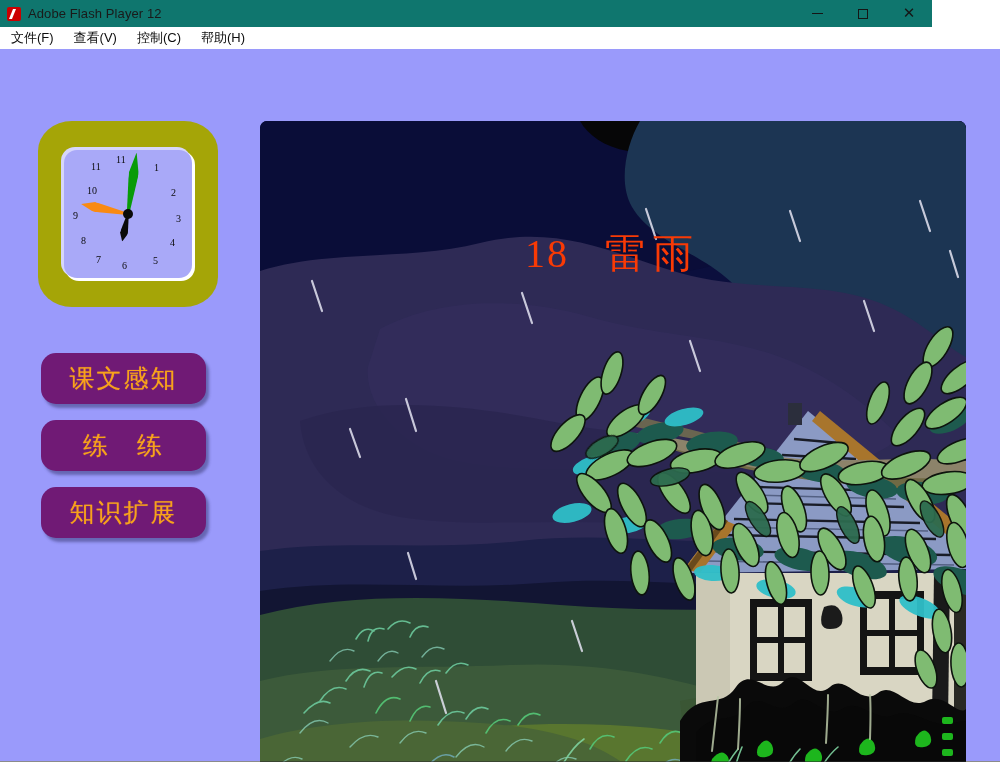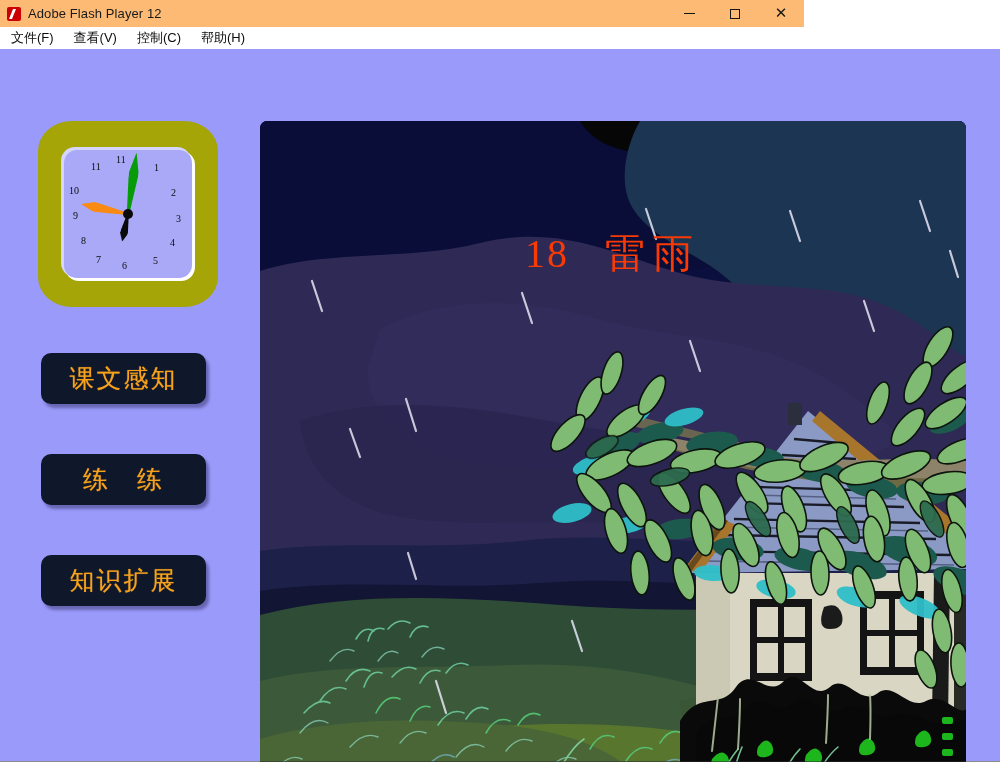--- a/index.html
+++ b/index.html
@@ -6,22 +6,22 @@
   body{
     width:1000px;height:774px;overflow:hidden;
     background:#ffffff;
     font-family:"Liberation Sans","DejaVu Sans",sans-serif;
     -webkit-font-smoothing:antialiased;
   }
   .app{position:relative;width:1000px;height:774px;background:#ffffff;}
 
   
   .titlebar{
-    position:absolute;left:0;top:0;width:804px;height:27px;
-    background:#fdba74;
+    position:absolute;left:0;top:0;width:932px;height:27px;
+    background:#0f766e;
     display:flex;align-items:center;
   }
   .tb-icon{
     width:14px;height:14px;margin-left:7px;margin-right:7px;
     background:#cc0000;border-radius:2px;
     position:relative;flex:none;
   }
   .tb-icon:after{
     content:"";position:absolute;left:4px;top:2px;
     width:3px;height:10px;background:#ffffff;
@@ -101,22 +101,22 @@
     clip-path:polygon(50% 0,100% 30%,60% 100%,40% 100%,0 30%);
   }
   .hand-cap{
     position:absolute;left:59px;top:59px;width:10px;height:10px;border-radius:50%;
     background:#0a0a0a;
   }
 
   
   .btncol{position:absolute;left:41px;top:304px;width:166px;}
   .navbtn{
-    position:relative;width:165px;height:51px;margin-bottom:50px;
-    background:#0f172a;border-radius:10px;
+    position:relative;width:165px;height:51px;margin-bottom:16px;
+    background:#701a75;border-radius:15px;
     box-shadow:3px 4px 3px rgba(40,40,90,.45);
     display:flex;align-items:center;justify-content:center;
   }
   .navbtn span{
     font-family:"Liberation Serif","DejaVu Serif",serif;
     font-size:25px;color:#f8a21a;letter-spacing:2px;line-height:1;
     text-shadow:0 0 1px rgba(250,170,40,.6);
   }
 
   
@@ -170,21 +170,21 @@
         <div class="num" style="left:52px;top:5px;">11</div>
         <div class="num" style="left:90px;top:13px;">1</div>
         <div class="num" style="left:107px;top:38px;">2</div>
         <div class="num" style="left:112px;top:64px;">3</div>
         <div class="num" style="left:106px;top:88px;">4</div>
         <div class="num" style="left:89px;top:106px;">5</div>
         <div class="num" style="left:58px;top:111px;">6</div>
         <div class="num" style="left:32px;top:105px;">7</div>
         <div class="num" style="left:17px;top:86px;">8</div>
         <div class="num" style="left:9px;top:61px;">9</div>
-        <div class="num" style="left:5px;top:36px;">10</div>
+        <div class="num" style="left:23px;top:36px;">10</div>
         <div class="num" style="left:27px;top:12px;">11</div>
 
         <div class="hand hand-min">
             <i></i>
           </div>
         <div class="hand hand-sec">
             <i></i>
           </div>
         <div class="hand hand-hr">
             <i></i>

